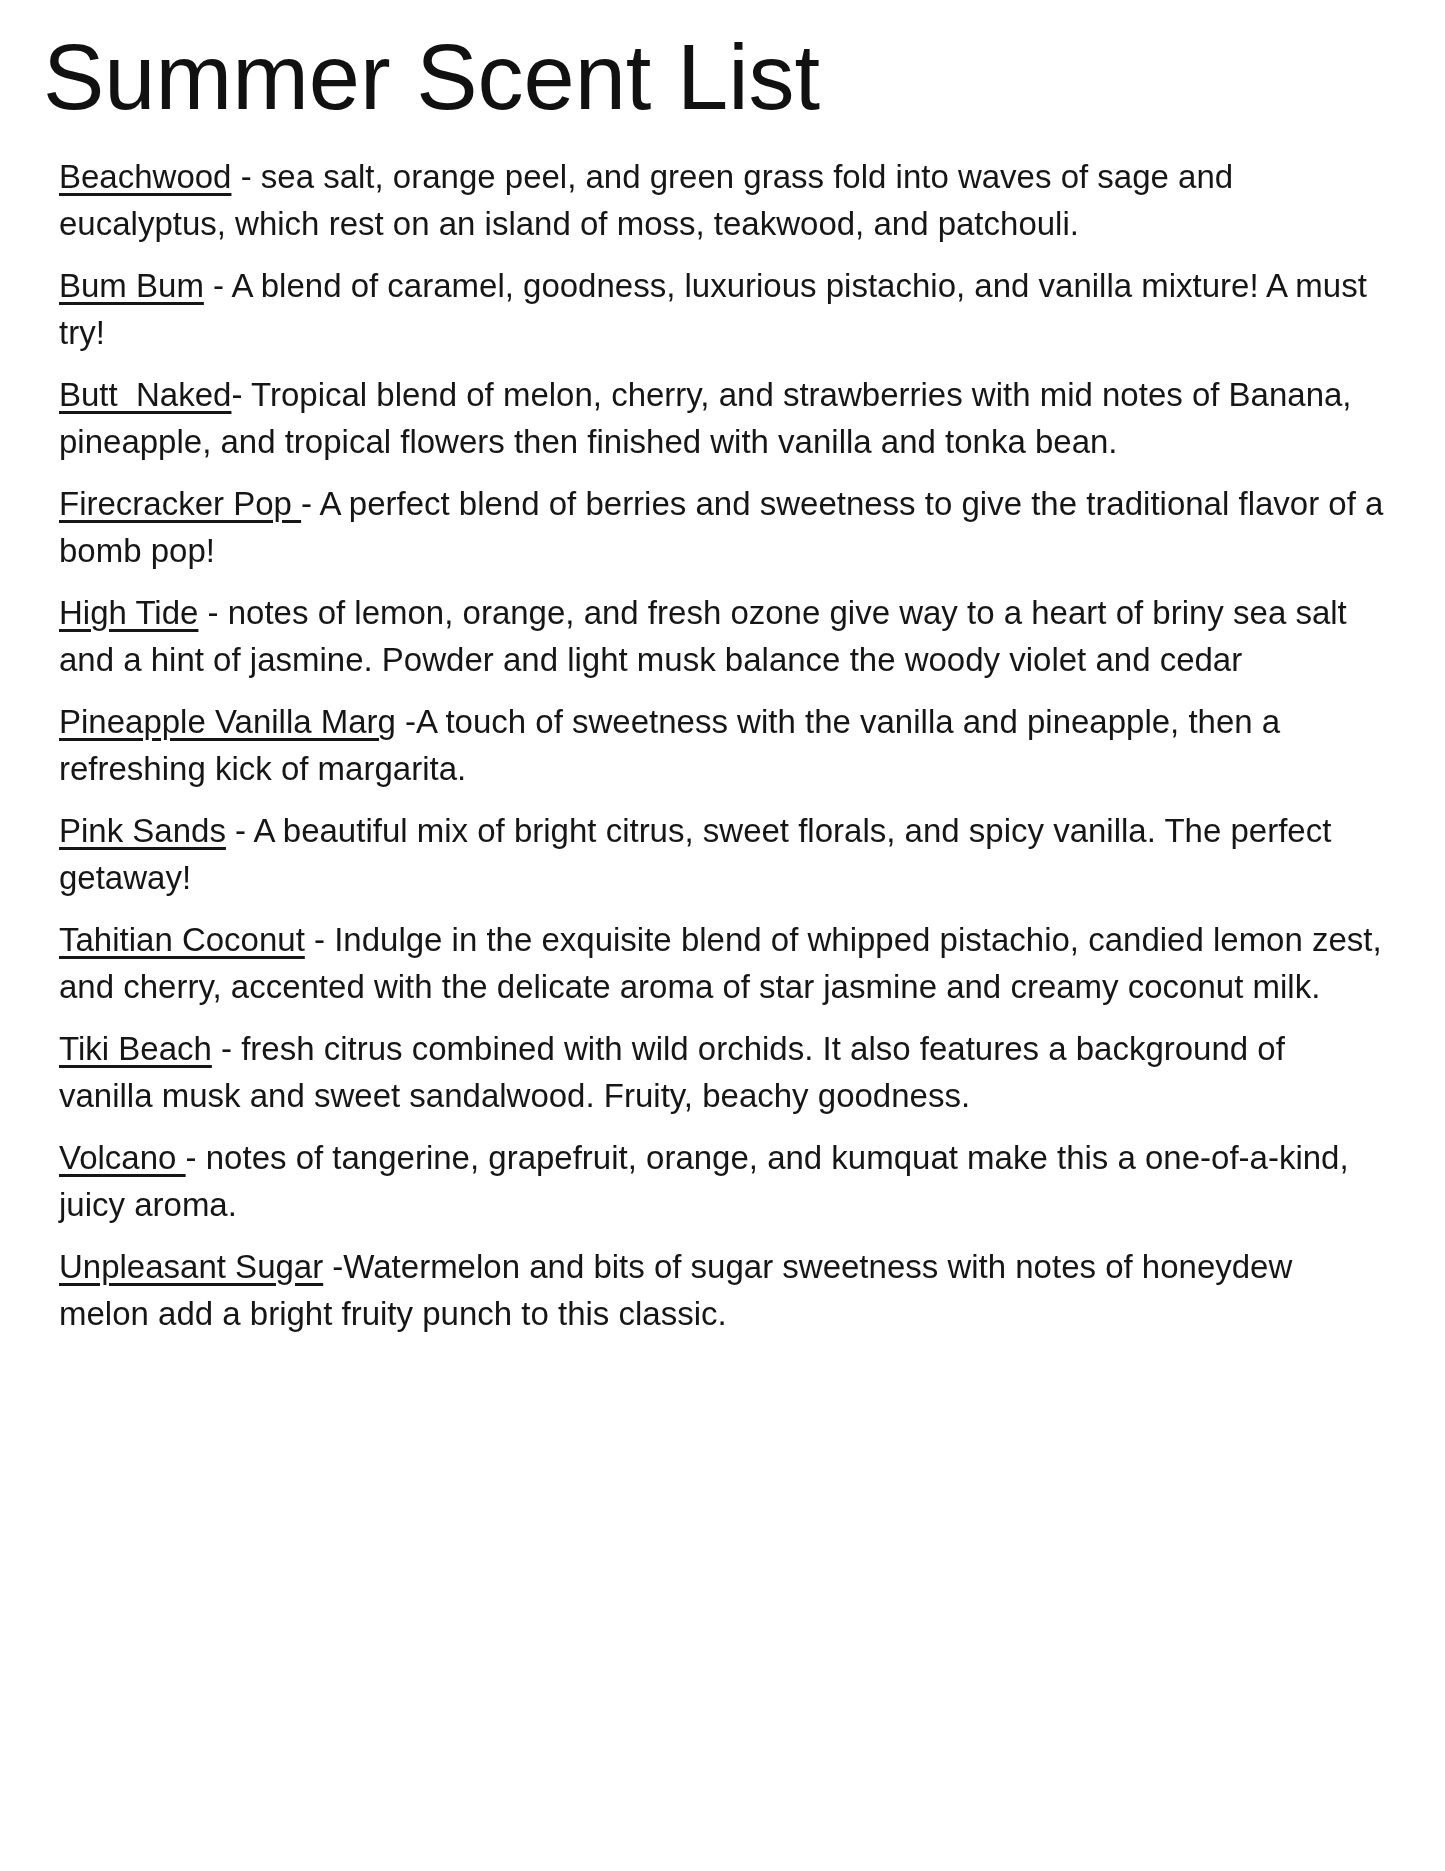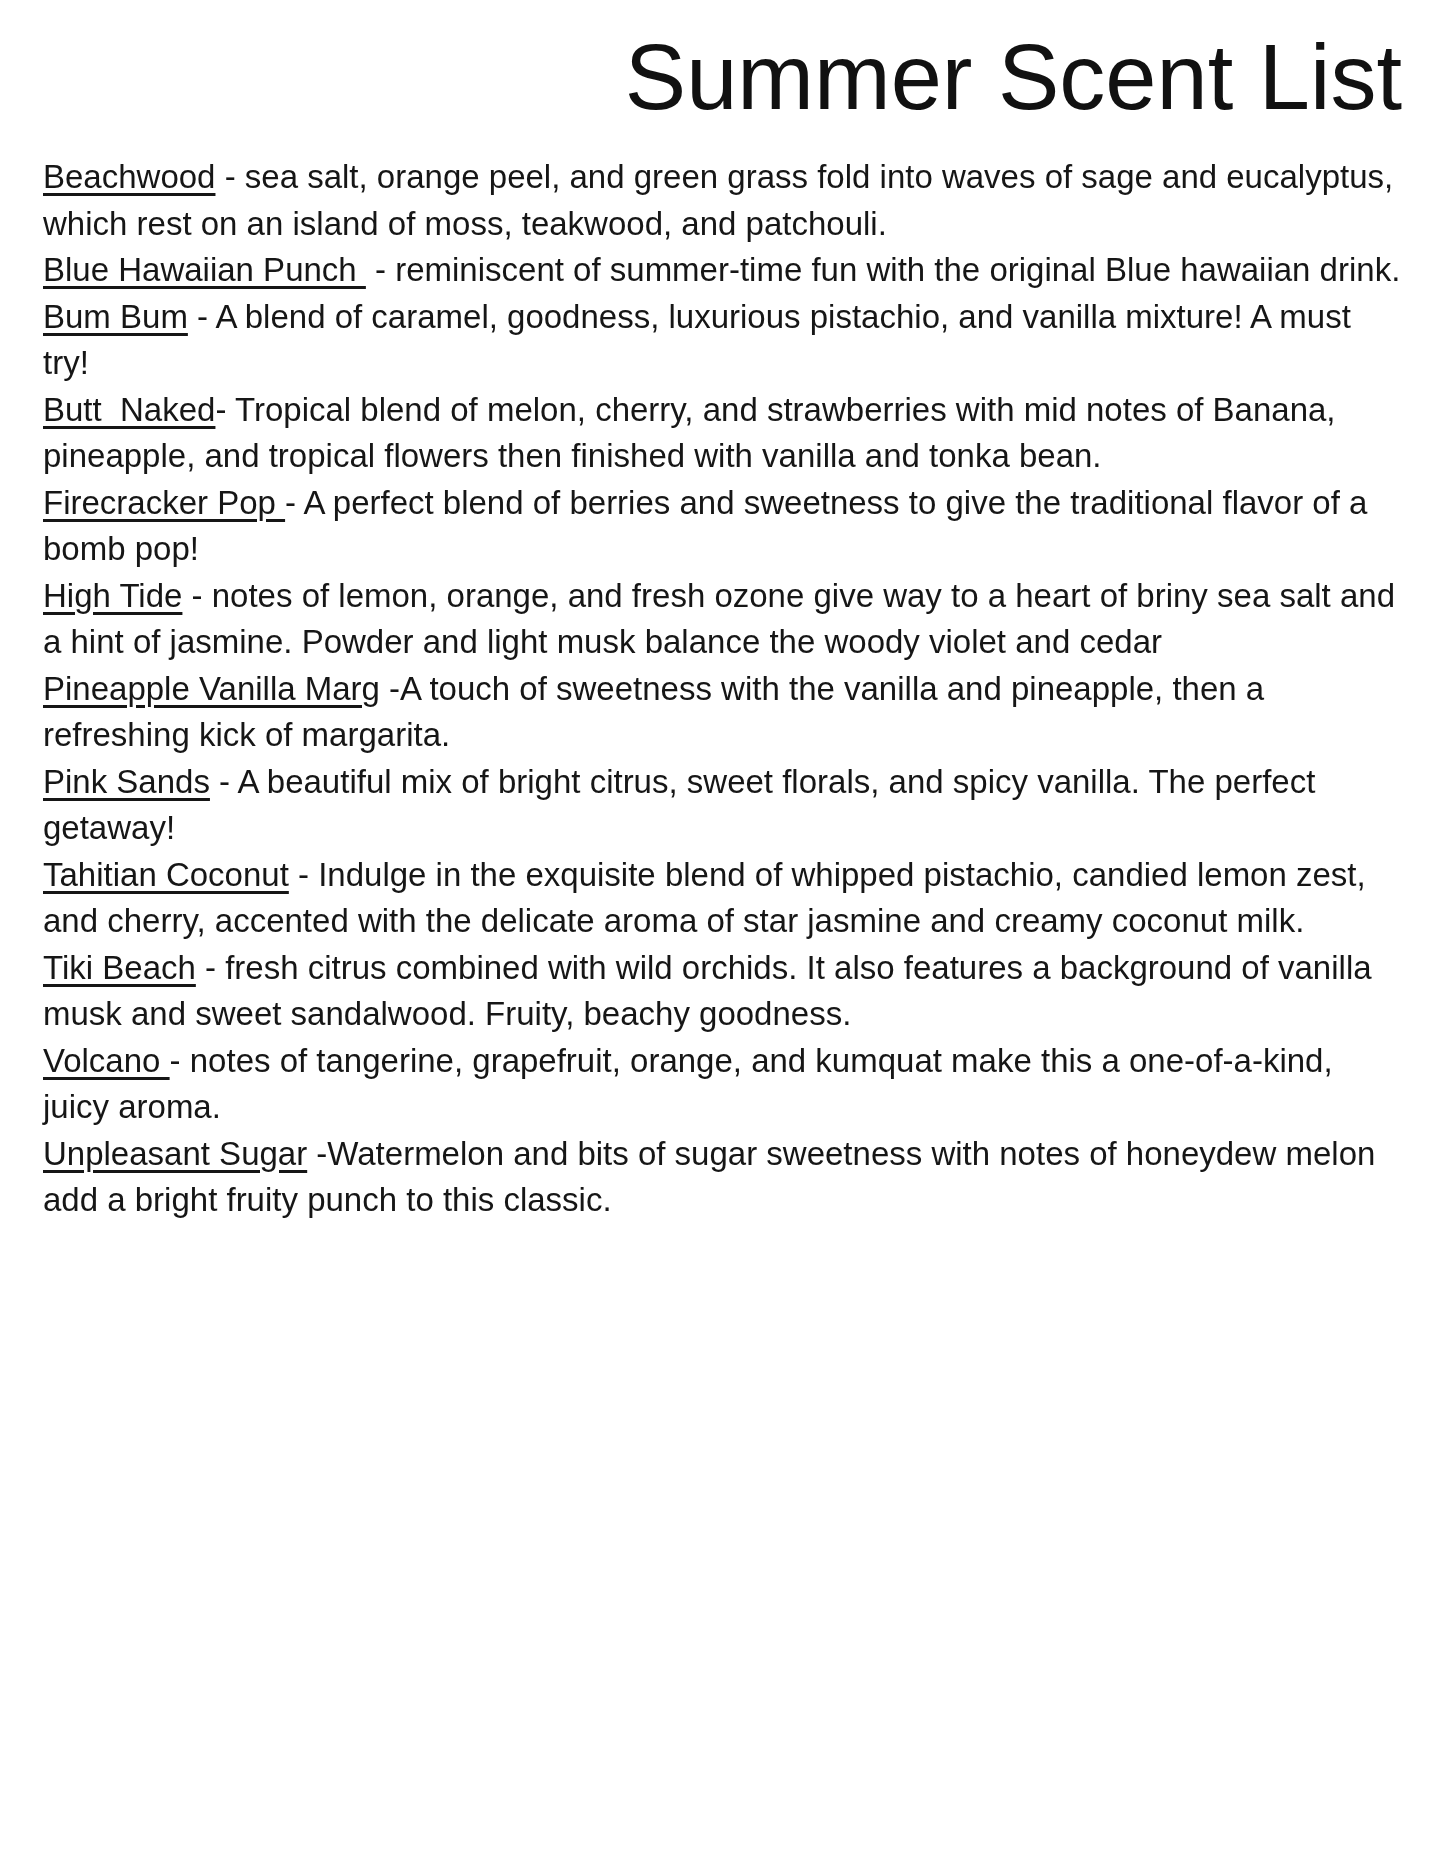--- a/index.html
+++ b/index.html
@@ -15,30 +15,30 @@
     overflow: hidden;
   }
   .page {
     padding: 8px 43px 0 43px;
     box-sizing: border-box;
   }
   h1.page-title {
     font-size: 92px;
     line-height: 110px;
     font-weight: 400;
-    text-align: right;
+    text-align: left;
     margin: 14px 0 22px 0;
     letter-spacing: 0px;
     color: #111111;
   }
   .scent-list {
     width: 1360px;
   }
   p.scent {
-    margin: 0;
+    margin: 16px;
     font-size: 33px;
     line-height: 46.5px;
     font-weight: 400;
     white-space: pre-wrap;
     color: #161616;
   }
   .scent-name {
     text-decoration: underline;
     text-decoration-thickness: 2.5px;
     text-underline-offset: 5px;
@@ -46,21 +46,20 @@
 </style>
 </head>
 <body>
 
 <div class="page">
   <h1 class="page-title">Summer Scent List</h1>
 
   <main class="scent-list" id="scent-list">
   <p class="scent"><span class="scent-name">Beachwood</span><span class="scent-desc"> - sea salt, orange peel, and green grass fold into waves of sage and eucalyptus, which rest on an island of moss, teakwood, and patchouli.</span></p>
 
-  <p class="scent"><span class="scent-name">Blue Hawaiian Punch </span><span class="scent-desc"> - reminiscent of summer-time fun with the original Blue hawaiian drink.</span></p>
 
   <p class="scent"><span class="scent-name">Bum Bum</span><span class="scent-desc"> - A blend of caramel, goodness, luxurious pistachio, and vanilla mixture! A must try!</span></p>
 
   <p class="scent"><span class="scent-name">Butt  Naked</span><span class="scent-desc">- Tropical blend of melon, cherry, and strawberries with mid notes of Banana, pineapple, and tropical flowers then finished with vanilla and tonka bean.</span></p>
 
   <p class="scent"><span class="scent-name">Firecracker Pop </span><span class="scent-desc">- A perfect blend of berries and sweetness to give the traditional flavor of a bomb pop!</span></p>
 
 
   <p class="scent"><span class="scent-name">High Tide</span><span class="scent-desc"> - notes of lemon, orange, and fresh ozone give way to a heart of briny sea salt and a hint of jasmine. Powder and light musk balance the woody violet and cedar</span></p>
 

